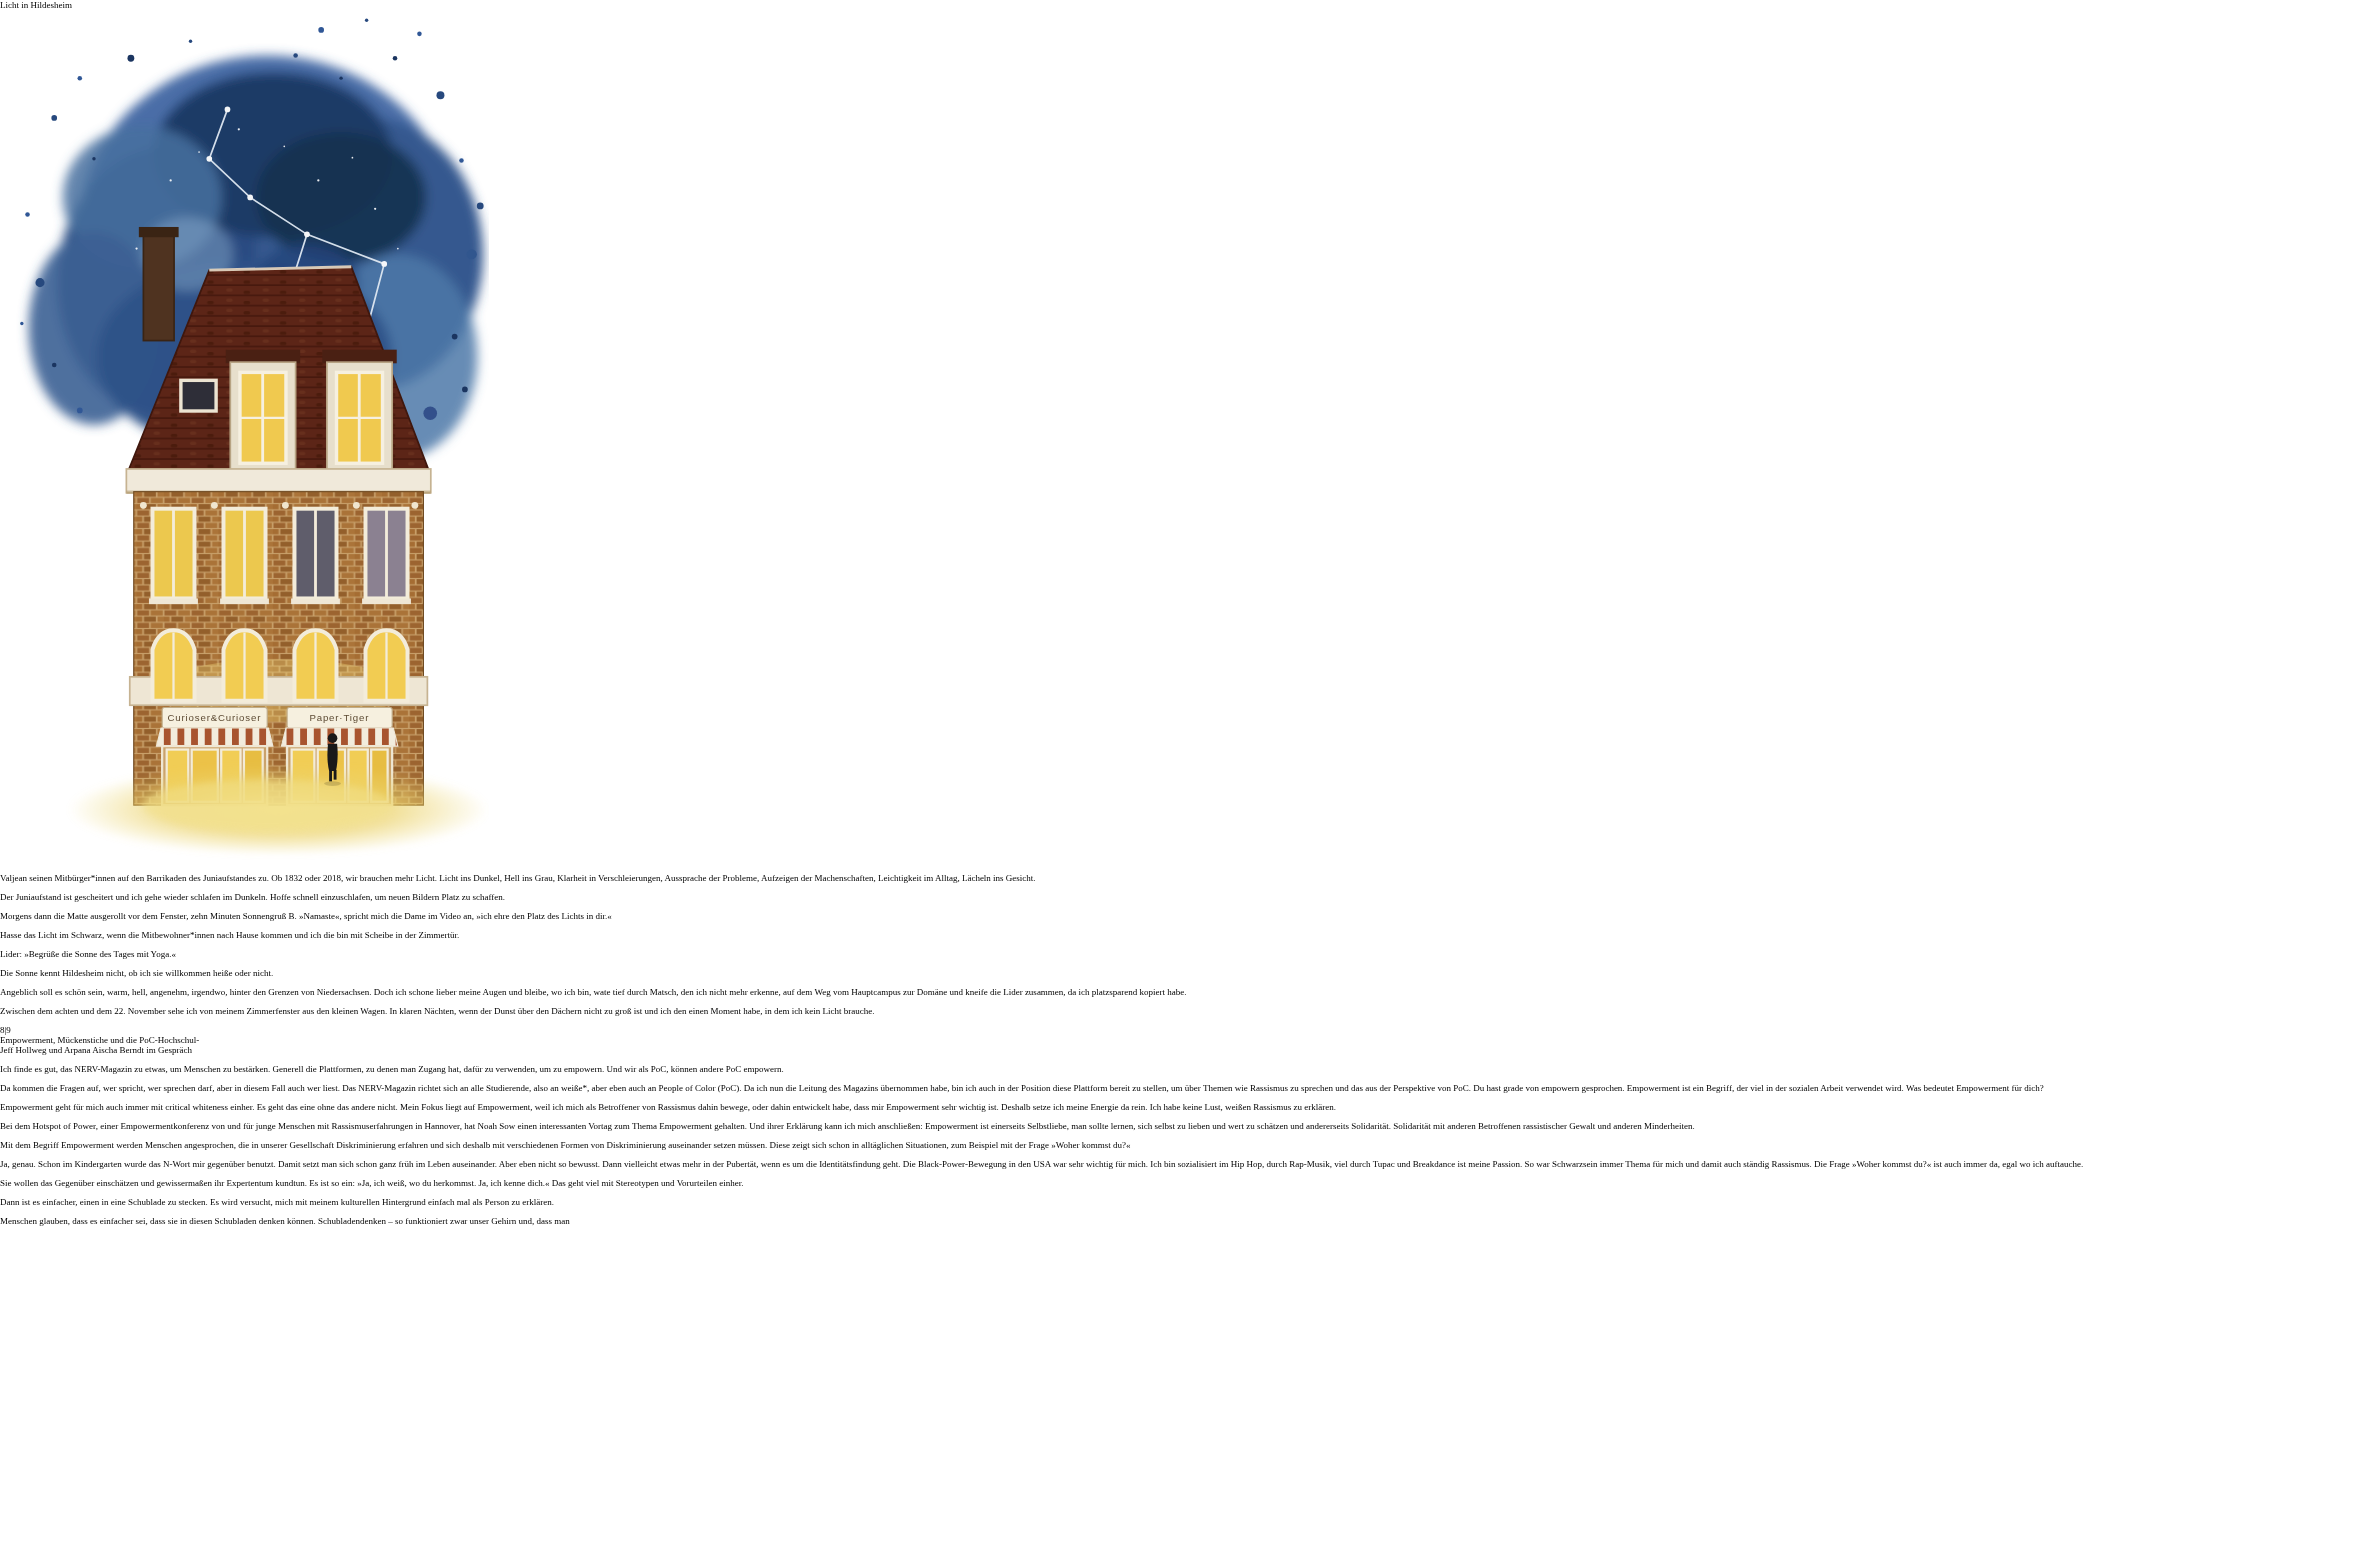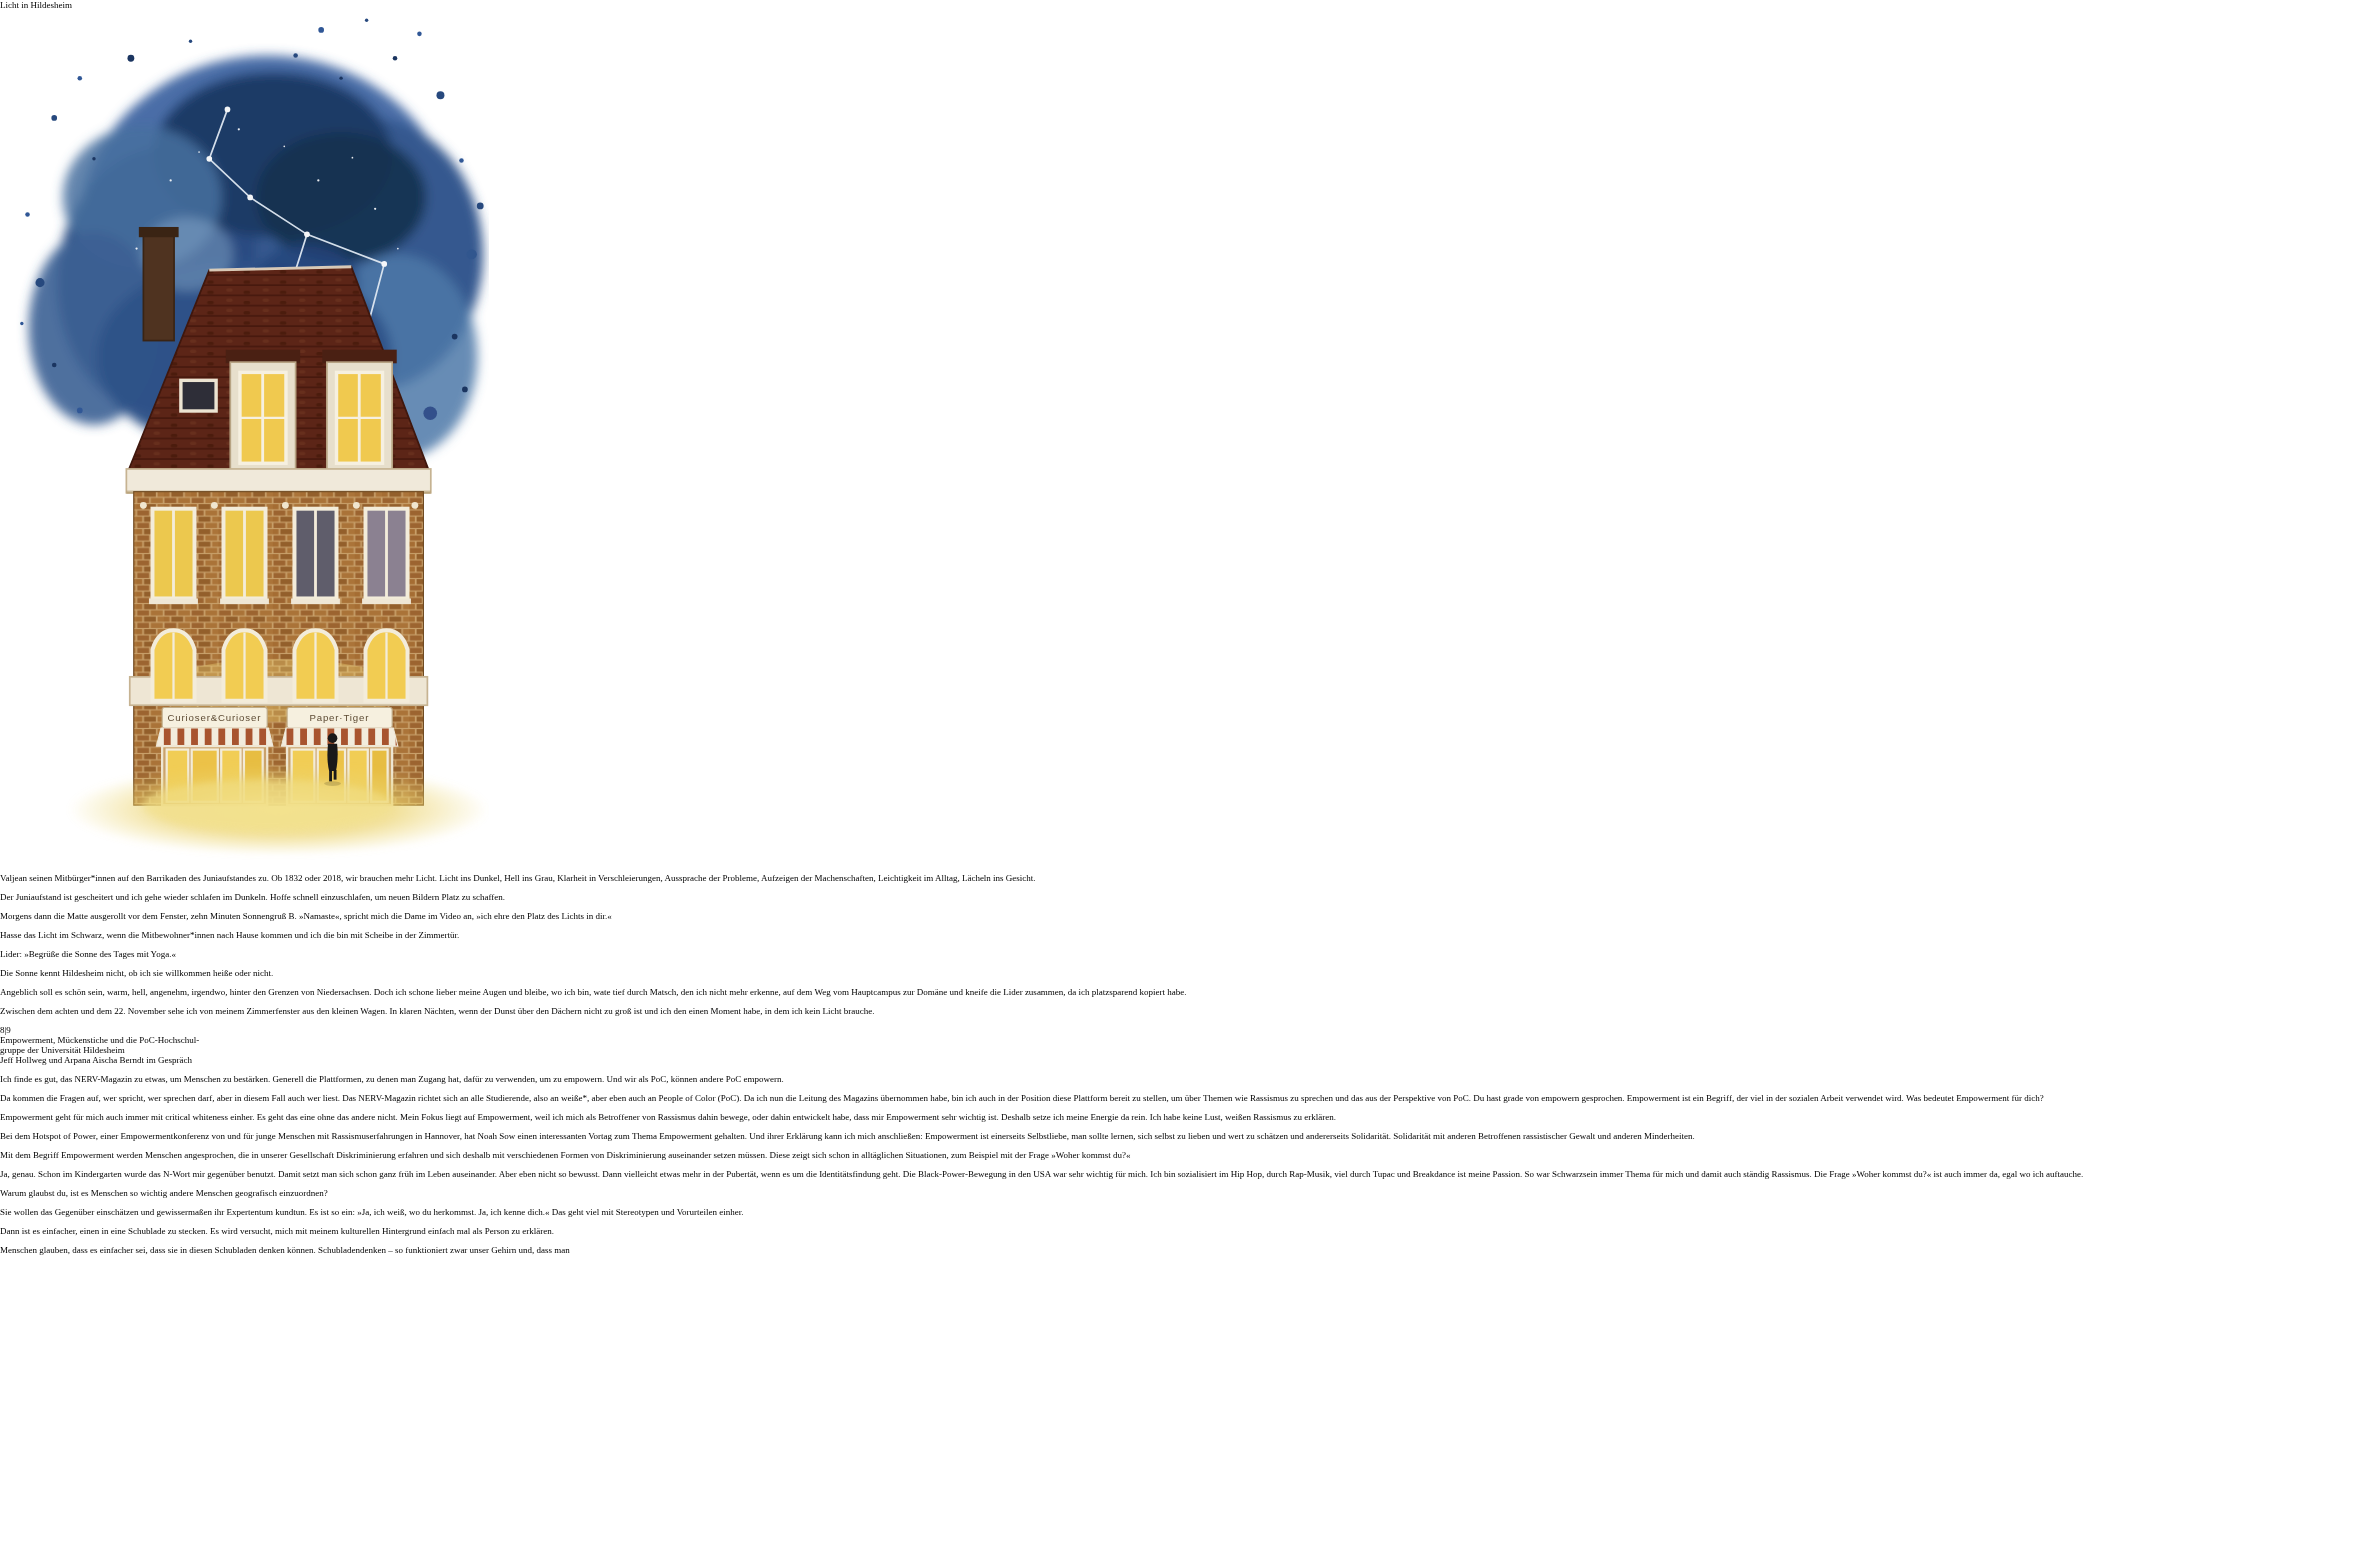--- a/index.html
+++ b/index.html
@@ -315,33 +315,31 @@
         <p><span>Angeblich soll es schön sein, warm, hell, angenehm, irgendwo, hinter den Grenzen von Niedersachsen. Doch ich schone lieber meine Augen und bleibe, wo ich bin, wate tief durch Matsch, den ich nicht mehr erkenne, auf dem Weg vom Hauptcampus zur Domäne und kneife die Lider zusammen, da ich platzsparend kopiert habe.</span></p>
         <p><span>Zwischen dem achten und dem 22. November sehe ich von meinem Zimmerfenster aus den </span><span class="it">kleinen Wagen</span><span>. In klaren Nächten, wenn der Dunst über den Dächern nicht zu groß ist und ich den einen Moment habe, in dem ich kein Licht brauche.</span></p>
       </div>
   </div>
 
   <div class="page page-right">
     <div class="page-num">8|9</div>
 
     <div class="rp-headline">
       <div>Empowerment, Mückenstiche und die PoC-Hochschul-</div>
-      <div>gruppe der Universität Hildesheim</div>
     </div>
     <div class="rp-byline">Jeff Hollweg und Arpana Aischa Berndt im Gespräch</div>
 
     <div class="col gap rp-col1">
         <p><span>Ich finde es gut, das NERV-Magazin zu etwas, um Menschen zu bestärken. Generell die Plattformen, zu denen man Zugang hat, dafür zu verwenden, um zu </span><span class="it">empowern</span><span>. Und wir als PoC, können andere PoC </span><span class="it">empowern</span><span>.</span></p>
         <p class="q"><span>Da kommen die Fragen auf, wer spricht, wer sprechen darf, aber in diesem Fall auch wer liest. Das NERV-Magazin richtet sich an alle Studierende, also an </span><span class="it">weiße*</span><span>, aber eben auch an People of Color (PoC). Da ich nun die Leitung des Magazins übernommen habe, bin ich auch in der Position diese Plattform bereit zu stellen, um über Themen wie Rassismus zu sprechen und das aus der Perspektive von PoC. Du hast grade von </span><span class="it">empowern</span><span> gesprochen. Empowerment ist ein Begriff, der viel in der sozialen Arbeit verwendet wird. Was bedeutet Empowerment für dich?</span></p>
         <p><span>Empowerment geht für mich auch immer mit </span><span class="it">critical whiteness</span><span> einher. Es geht das eine ohne das andere nicht. Mein Fokus liegt auf Empowerment, weil ich mich als Betroffener von Rassismus dahin bewege, oder dahin entwickelt habe, dass mir Empowerment sehr wichtig ist. Deshalb setze ich meine Energie da rein. Ich habe keine Lust, </span><span class="it">weißen</span><span> Rassismus zu erklären.</span></p>
         <p><span>Bei dem </span><span class="it">Hotspot of Power</span><span>, einer Empowermentkonferenz von und für junge Menschen mit Rassismuserfahrungen in Hannover, hat Noah Sow einen interessanten Vortag zum Thema Empowerment gehalten. Und ihrer Erklärung kann ich mich anschließen: Empowerment ist einerseits Selbstliebe, man sollte lernen, sich selbst zu lieben und wert zu schätzen und andererseits Solidarität. Solidarität mit anderen Betroffenen rassistischer Gewalt und anderen Minderheiten.</span></p>
       </div>
     <div class="col gap rp-col2">
         <p class="q"><span>Mit dem Begriff Empowerment werden Menschen angesprochen, die in unserer Gesellschaft Diskriminierung erfahren und sich deshalb mit verschiedenen Formen von Diskriminierung auseinander setzen müssen. Diese zeigt sich schon in alltäglichen Situationen, zum Beispiel mit der Frage »Woher kommst du?«</span></p>
         <p><span>Ja, genau. Schon im Kindergarten wurde das N-Wort mir gegenüber benutzt. Damit setzt man sich schon ganz früh im Leben auseinander. Aber eben nicht so bewusst. Dann vielleicht etwas mehr in der Pubertät, wenn es um die Identitätsfindung geht. Die Black-Power-Bewegung in den USA war sehr wichtig für mich. Ich bin sozialisiert im Hip Hop, durch Rap-Musik, viel durch Tupac und Breakdance ist meine Passion. So war Schwarzsein immer Thema für mich und damit auch ständig Rassismus. Die Frage »Woher kommst du?« ist auch immer da, egal wo ich auftauche.</span></p>
-        <p class="q"><span>Warum glaubst du, ist es Menschen so wichtig andere Menschen geografisch einzuordnen?</span></p>
         <p><span>Sie wollen das Gegenüber einschätzen und gewissermaßen ihr Expertentum kundtun. Es ist so ein: »Ja,  ich weiß, wo du herkommst. Ja, ich kenne dich.« Das geht viel mit Stereotypen und Vorurteilen einher.</span></p>
         <p class="q"><span>Dann ist es einfacher, einen in eine Schublade zu stecken. Es wird versucht, mich mit meinem kulturellen Hintergrund einfach mal als Person zu erklären.</span></p>
         <p><span>Menschen glauben, dass es einfacher sei, dass sie in diesen Schubladen denken können. Schubladendenken – so funktioniert zwar unser Gehirn und, dass man</span></p>
       </div>
   </div>
 </div>
 
 
 </body></html>

